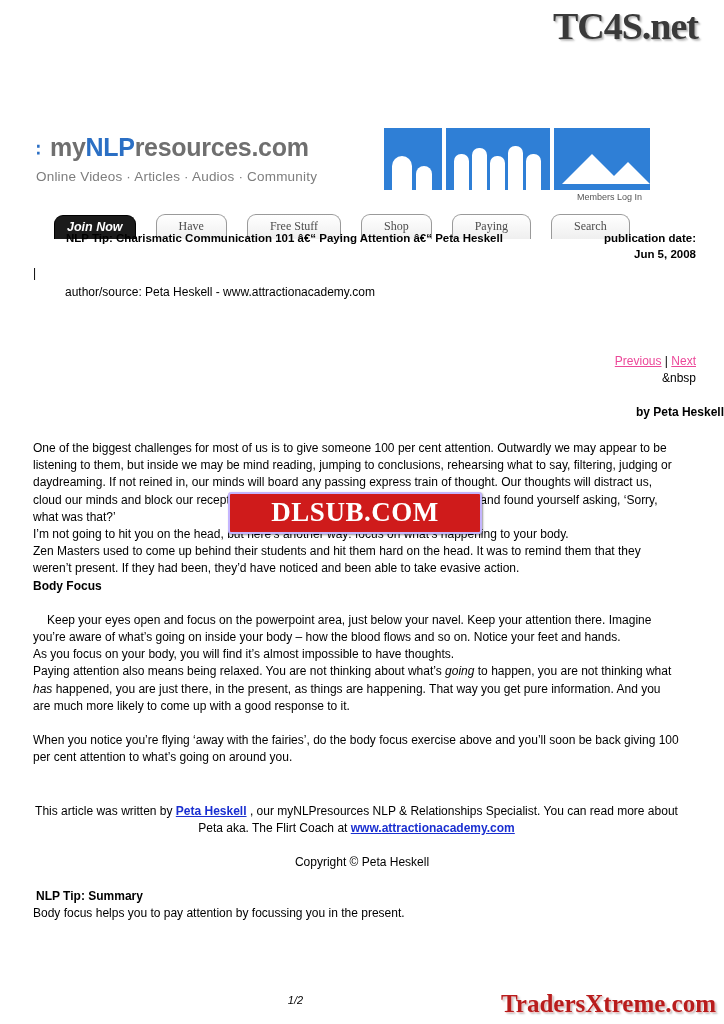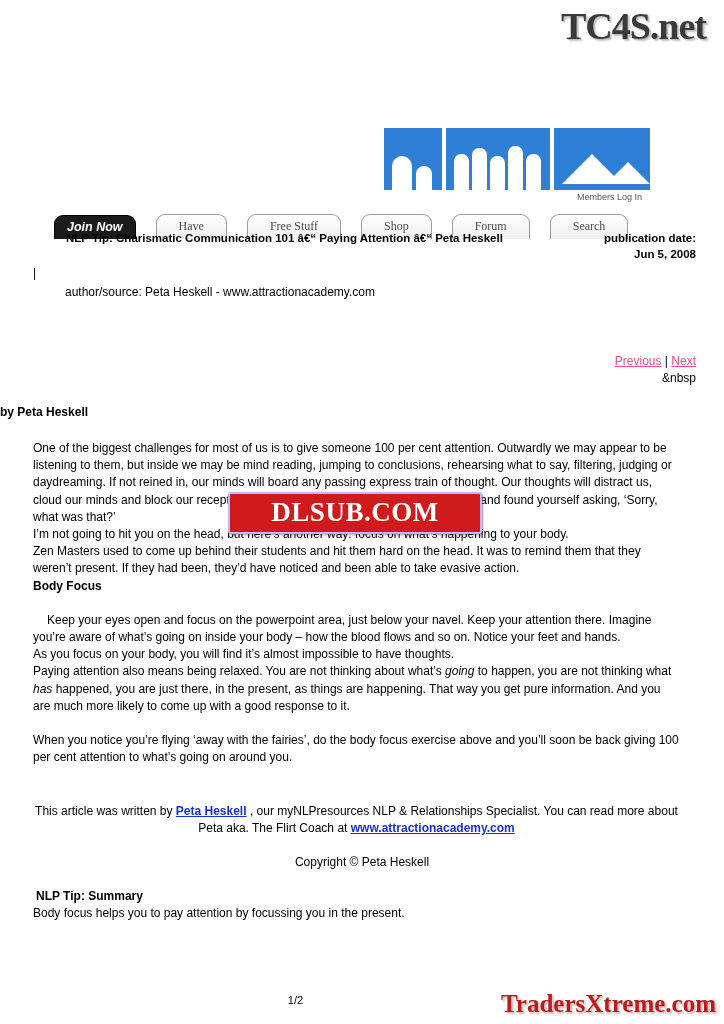--- a/index.html
+++ b/index.html
@@ -13,21 +13,21 @@
     position: relative;
     font-family: "Liberation Sans", sans-serif;
     color: #000000;
     overflow: hidden;
   }
 
   
   .tc4s-watermark {
     position: absolute;
     top: 4px;
-    right: 18px;
+    right: 26px;
     font-family: "Liberation Serif", serif;
     font-weight: bold;
     font-size: 38px;
     color: #3a3a3a;
     letter-spacing: -1px;
     text-shadow: 1px 1px 0 #bdbdbd, 2px 2px 2px rgba(0,0,0,0.25);
   }
 
   
   .site-header {
@@ -207,21 +207,21 @@
     right: 28px;
     font-size: 12px;
   }
 
   
   .byline {
     position: absolute;
     top: 405px;
     left: 0;
     width: 724px;
-    text-align: left;
+    text-align: right;
     font-size: 12px;
     font-weight: bold;
   }
 
   .body-text {
     position: absolute;
     top: 440px;
     left: 33px;
     width: 647px;
     font-size: 12px;
@@ -296,40 +296,45 @@
   }
 
   
   .page-number {
     position: absolute;
     bottom: 18px;
     left: 0;
     width: 591px;
     text-align: center;
     font-size: 11px;
+    font-style: italic;
   }
   .tx-watermark {
     position: absolute;
     bottom: 6px;
     right: 8px;
     font-family: "Liberation Serif", serif;
     font-weight: bold;
     font-size: 25px;
     color: #b81c1c;
     text-shadow: 1px 1px 0 #efc9c9, 2px 2px 2px rgba(0,0,0,0.25);
     white-space: nowrap;
   }
 </style>
 </head>
 <body>
 
 <div class="tc4s-watermark">TC4S.net</div>
 
 <div class="site-header">
 
+  <div class="logo-box">
+    <div class="logo-main"><span class="dots">∶</span><span>my</span><span class="nlp">NLP</span><span>resources.com</span></div>
+    <div class="logo-sub">Online Videos · Articles · Audios · Community</div>
+  </div>
 
   <div class="hero-images">
     <div class="hero-img a">
       <span class="silh s1"></span>
       <span class="silh s2"></span>
     </div>
     <div class="hero-img b">
       <span class="silh p" style="left:8px;height:36px;"></span>
       <span class="silh p" style="left:26px;height:42px;"></span>
       <span class="silh p" style="left:44px;height:34px;"></span>
@@ -343,21 +348,21 @@
   </div>
 
   <div class="members-log-in">Members Log In</div>
 </div>
 
 <div class="navbar">
   <div class="nav-join">Join Now</div>
   <div class="nav-tab">Have</div>
   <div class="nav-tab">Free Stuff</div>
   <div class="nav-tab">Shop</div>
-  <div class="nav-tab">Forum</div>
+  <div class="nav-tab">Paying</div>
   <div class="nav-tab">Search</div>
 </div>
 
 <div class="article-title-row">
   <span class="pub-date-label">publication date:</span>
   <span class="article-title">NLP Tip: Charismatic Communication 101 â€“ Paying Attention â€“ Peta Heskell</span>
 </div>
 <div class="pub-date-value">Jun 5, 2008</div>
 <div class="pipe-line">|</div>
 <div class="author-source">author/source: Peta Heskell - www.attractionacademy.com</div>

